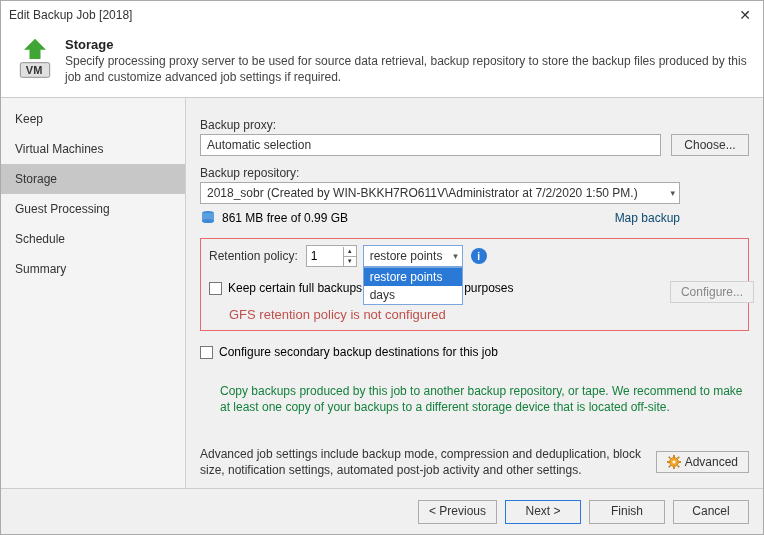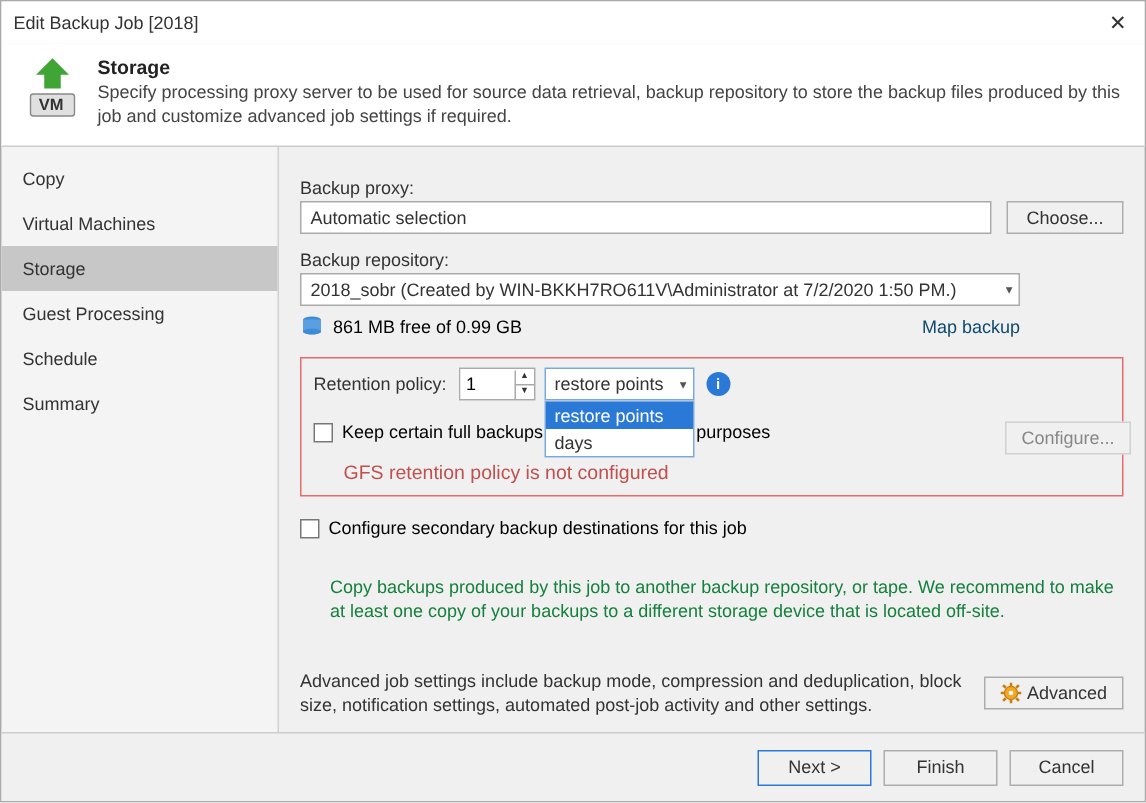--- a/index.html
+++ b/index.html
@@ -66,21 +66,21 @@
       <text x="14" y="40" font-size="9" fill="#333" font-weight="bold">VM</text>
     </svg>
     <div class="header-text">
       <div class="title">Storage</div>
       <div class="desc">Specify processing proxy server to be used for source data retrieval, backup repository to store the backup files produced by this job and customize advanced job settings if required.</div>
     </div>
   </div>
 
   <div class="body">
     <div class="sidebar">
-      <div class="sidebar-item">Copy</div>
+      <div class="sidebar-item">Keep</div>
       <div class="sidebar-item">Virtual Machines</div>
       <div class="sidebar-item selected">Storage</div>
       <div class="sidebar-item">Guest Processing</div>
       <div class="sidebar-item">Schedule</div>
       <div class="sidebar-item">Summary</div>
     </div>
 
     <div class="content">
       <div class="label">Backup proxy:</div>
       <div class="row proxy-row" style="margin-top:2px; margin-bottom:10px;">
@@ -159,17 +159,18 @@
                 <line x1="12" y1="4" x2="14" y2="2"></line>
             </g>
           </svg>
           <span>Advanced</span>
         </div>
       </div>
     </div>
   </div>
 
   <div class="footer">
+    <div class="btn">&lt; Previous</div>
     <div class="btn primary">Next &gt;</div>
     <div class="btn">Finish</div>
     <div class="btn">Cancel</div>
   </div>
 </div>
 
 </body></html>

